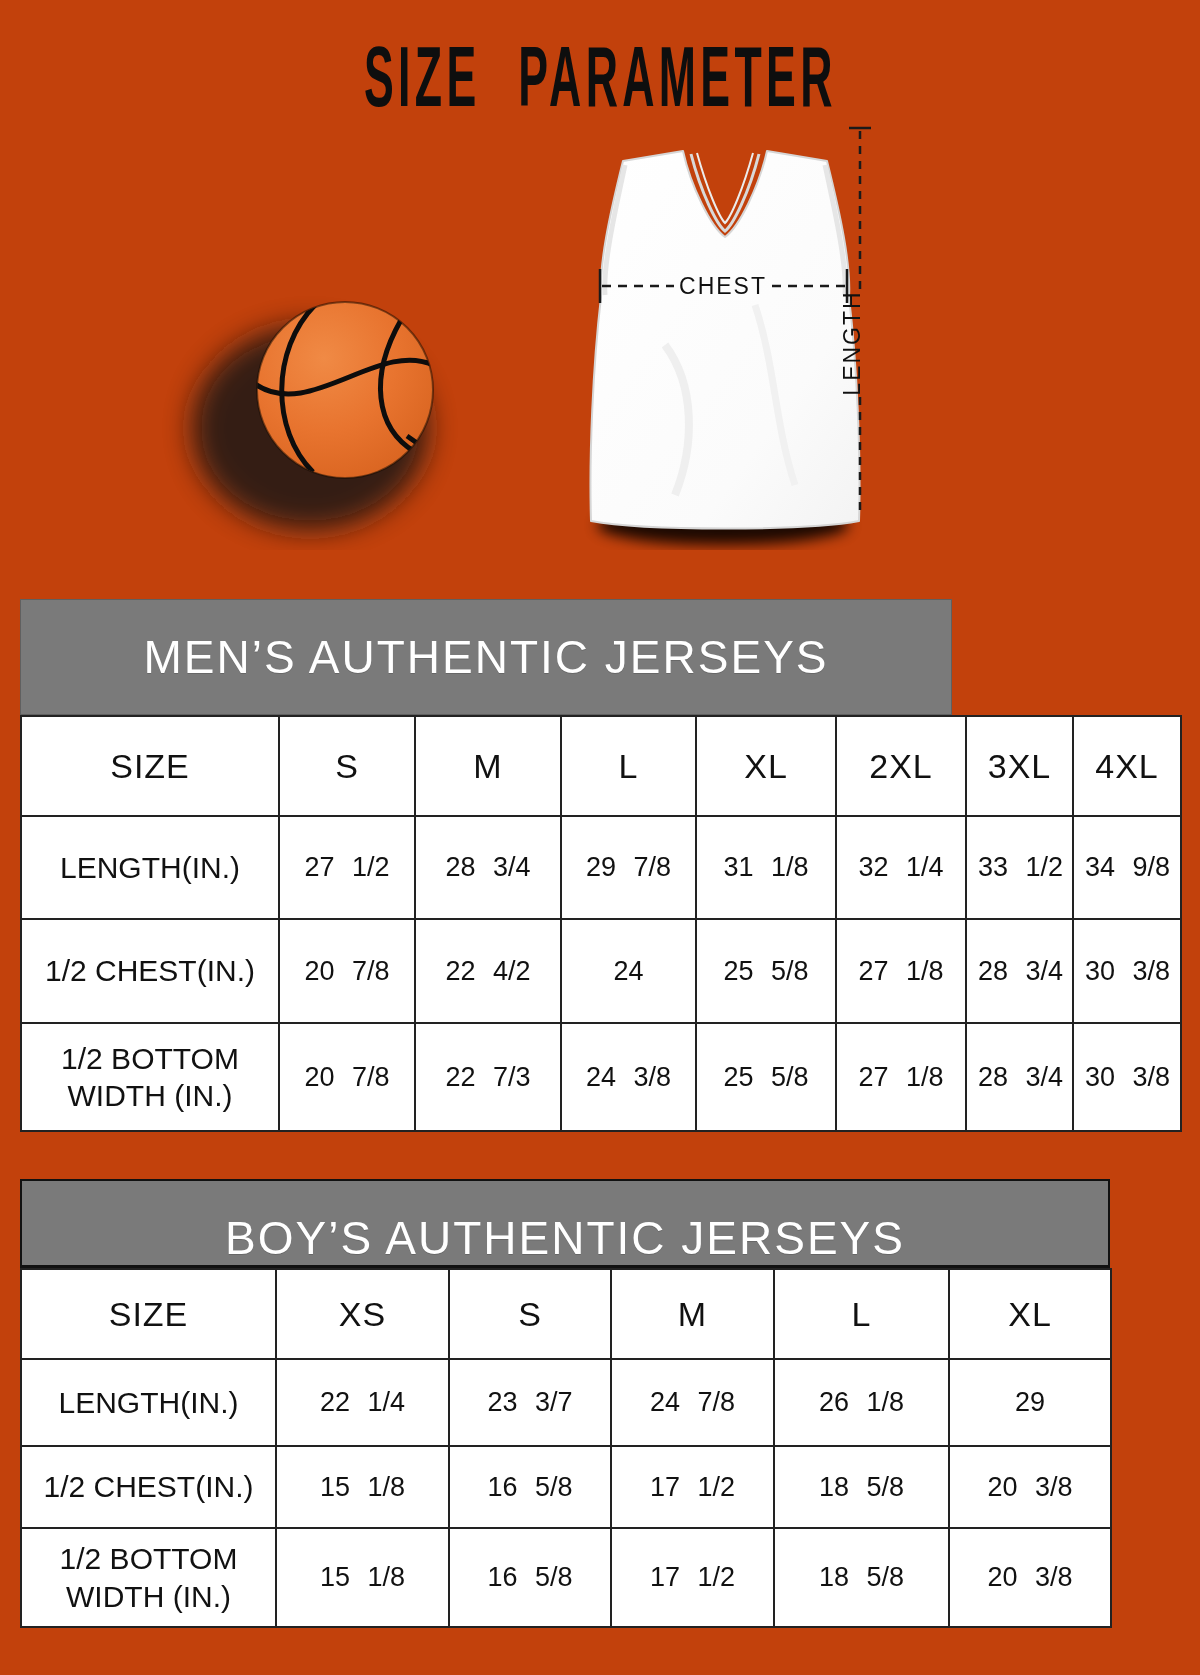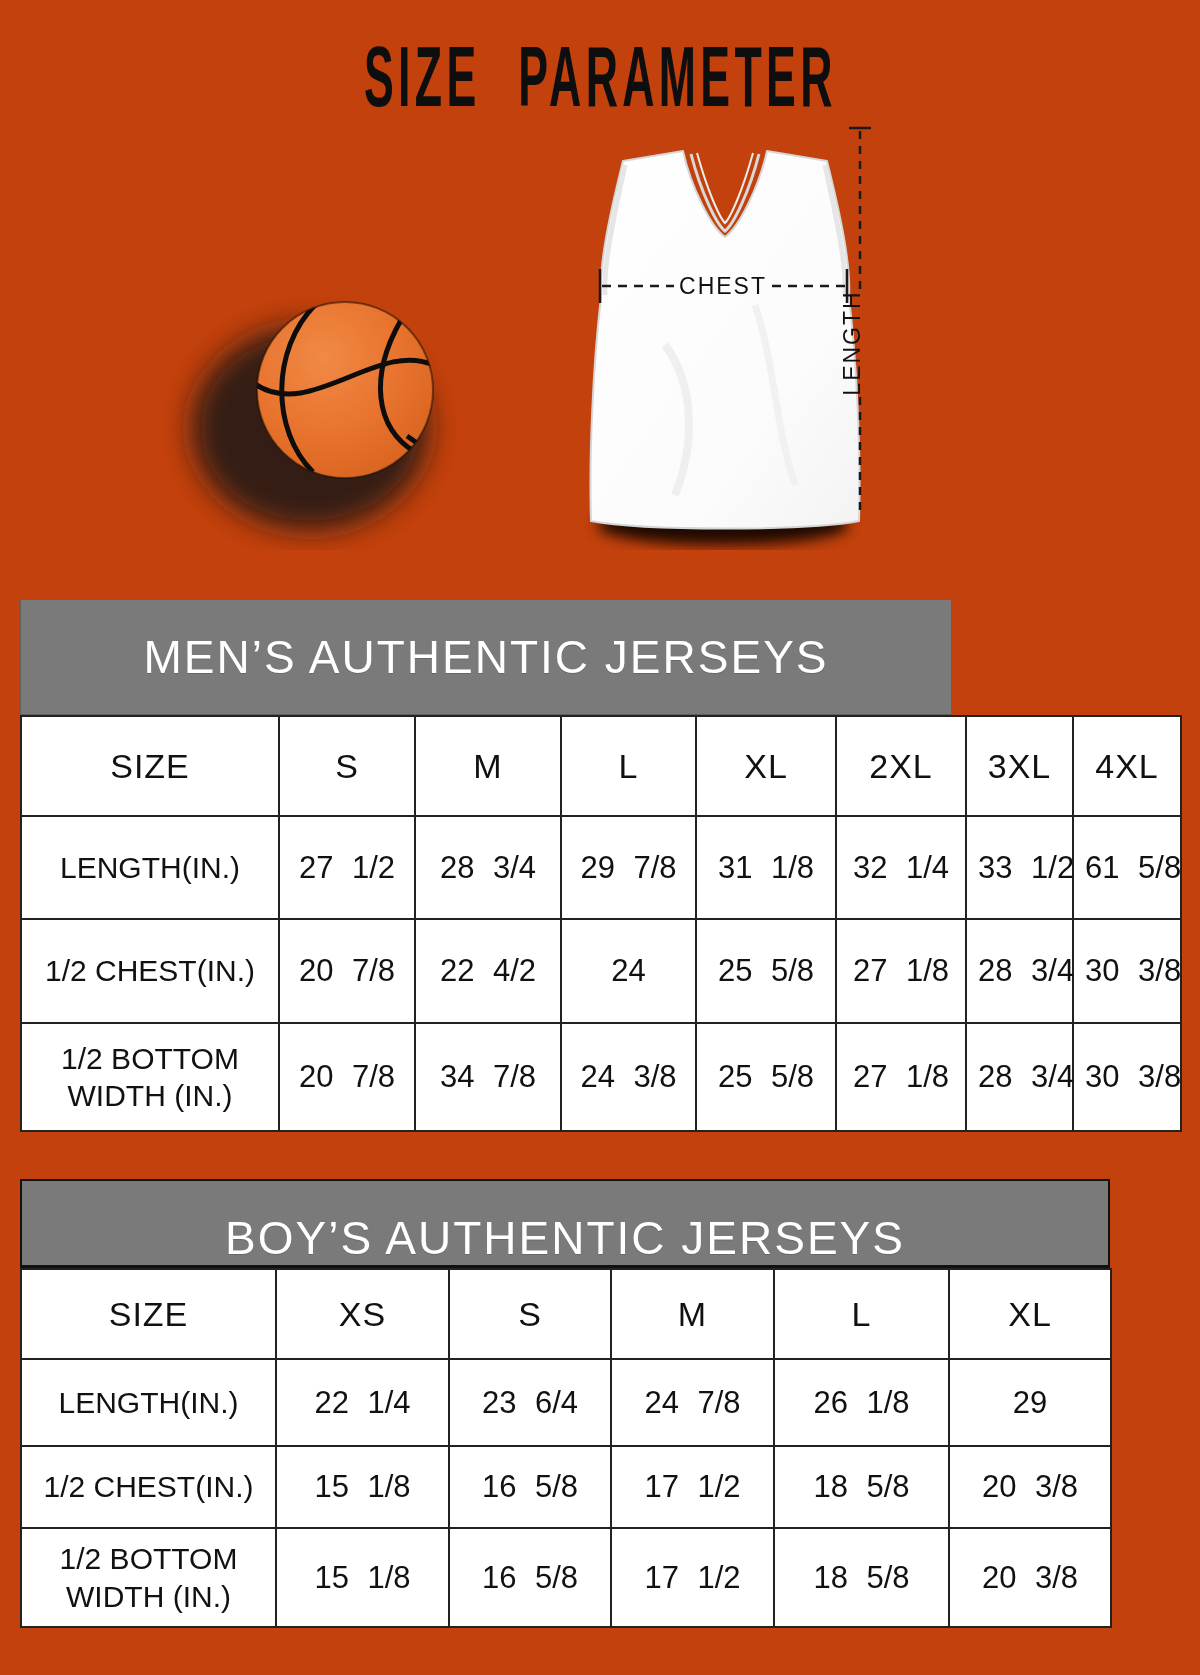--- a/index.html
+++ b/index.html
@@ -22,21 +22,21 @@
   
   .band {
     box-sizing:border-box; display:flex; align-items:center; justify-content:center;
     background:#7a7a7a; color:#ffffff;
   }
   .band-title { font-size:46px; letter-spacing:2px; white-space:nowrap; text-shadow:0 1px 0 rgba(0,0,0,.15); }
   table { border-collapse:collapse; table-layout:fixed; background:#fff; }
   td,th { border:2px solid #222; padding:11px; text-align:center; vertical-align:middle; font-weight:normal; }
   .size-row th { font-size:34px; letter-spacing:1px; }
   .lbl { font-size:30px; white-space:pre-line; line-height:1.25; }
-  .val { font-size:31px; word-spacing:10px; white-space:nowrap; }
+  .val { font-size:27px; word-spacing:10px; white-space:nowrap; }
 
   
   .mens { position:absolute; left:20px; top:599px; width:932px; }
   .mens .band { height:116px; border:1px solid #606060; }
   .mens table { width:1160px; border-bottom-width:3px; }
   .mens tr.h-row  { height:100px; }
   .mens tr.r1 { height:103px; }
   .mens tr.r2 { height:104px; }
   .mens tr.r3 { height:108px; }
 
@@ -162,37 +162,37 @@
         <th>4XL</th>
       </tr>
       <tr class="r1">
         <td class="lbl">LENGTH(IN.)</td>
         <td class="val">27 1/2</td>
         <td class="val">28 3/4</td>
         <td class="val">29 7/8</td>
         <td class="val">31 1/8</td>
         <td class="val">32 1/4</td>
         <td class="val">33 1/2</td>
-        <td class="val">61 5/8</td>
+        <td class="val">34 9/8</td>
       </tr>
       <tr class="r2">
         <td class="lbl">1/2 CHEST(IN.)</td>
         <td class="val">20 7/8</td>
         <td class="val">22 4/2</td>
         <td class="val">24</td>
         <td class="val">25 5/8</td>
         <td class="val">27 1/8</td>
         <td class="val">28 3/4</td>
         <td class="val">30 3/8</td>
       </tr>
       <tr class="r3">
         <td class="lbl">1/2 BOTTOM
 WIDTH  (IN.)</td>
         <td class="val">20 7/8</td>
-        <td class="val">34 7/8</td>
+        <td class="val">22 7/3</td>
         <td class="val">24 3/8</td>
         <td class="val">25 5/8</td>
         <td class="val">27 1/8</td>
         <td class="val">28 3/4</td>
         <td class="val">30 3/8</td>
       </tr>
     </tbody>
       </table>
   </div>
 
@@ -214,21 +214,21 @@
         <th>SIZE</th>
         <th>XS</th>
         <th>S</th>
         <th>M</th>
         <th>L</th>
         <th>XL</th>
       </tr>
       <tr class="r1">
         <td class="lbl">LENGTH(IN.)</td>
         <td class="val">22 1/4</td>
-        <td class="val">23 6/4</td>
+        <td class="val">23 3/7</td>
         <td class="val">24 7/8</td>
         <td class="val">26 1/8</td>
         <td class="val">29</td>
       </tr>
       <tr class="r2">
         <td class="lbl">1/2 CHEST(IN.)</td>
         <td class="val">15 1/8</td>
         <td class="val">16 5/8</td>
         <td class="val">17 1/2</td>
         <td class="val">18 5/8</td>

